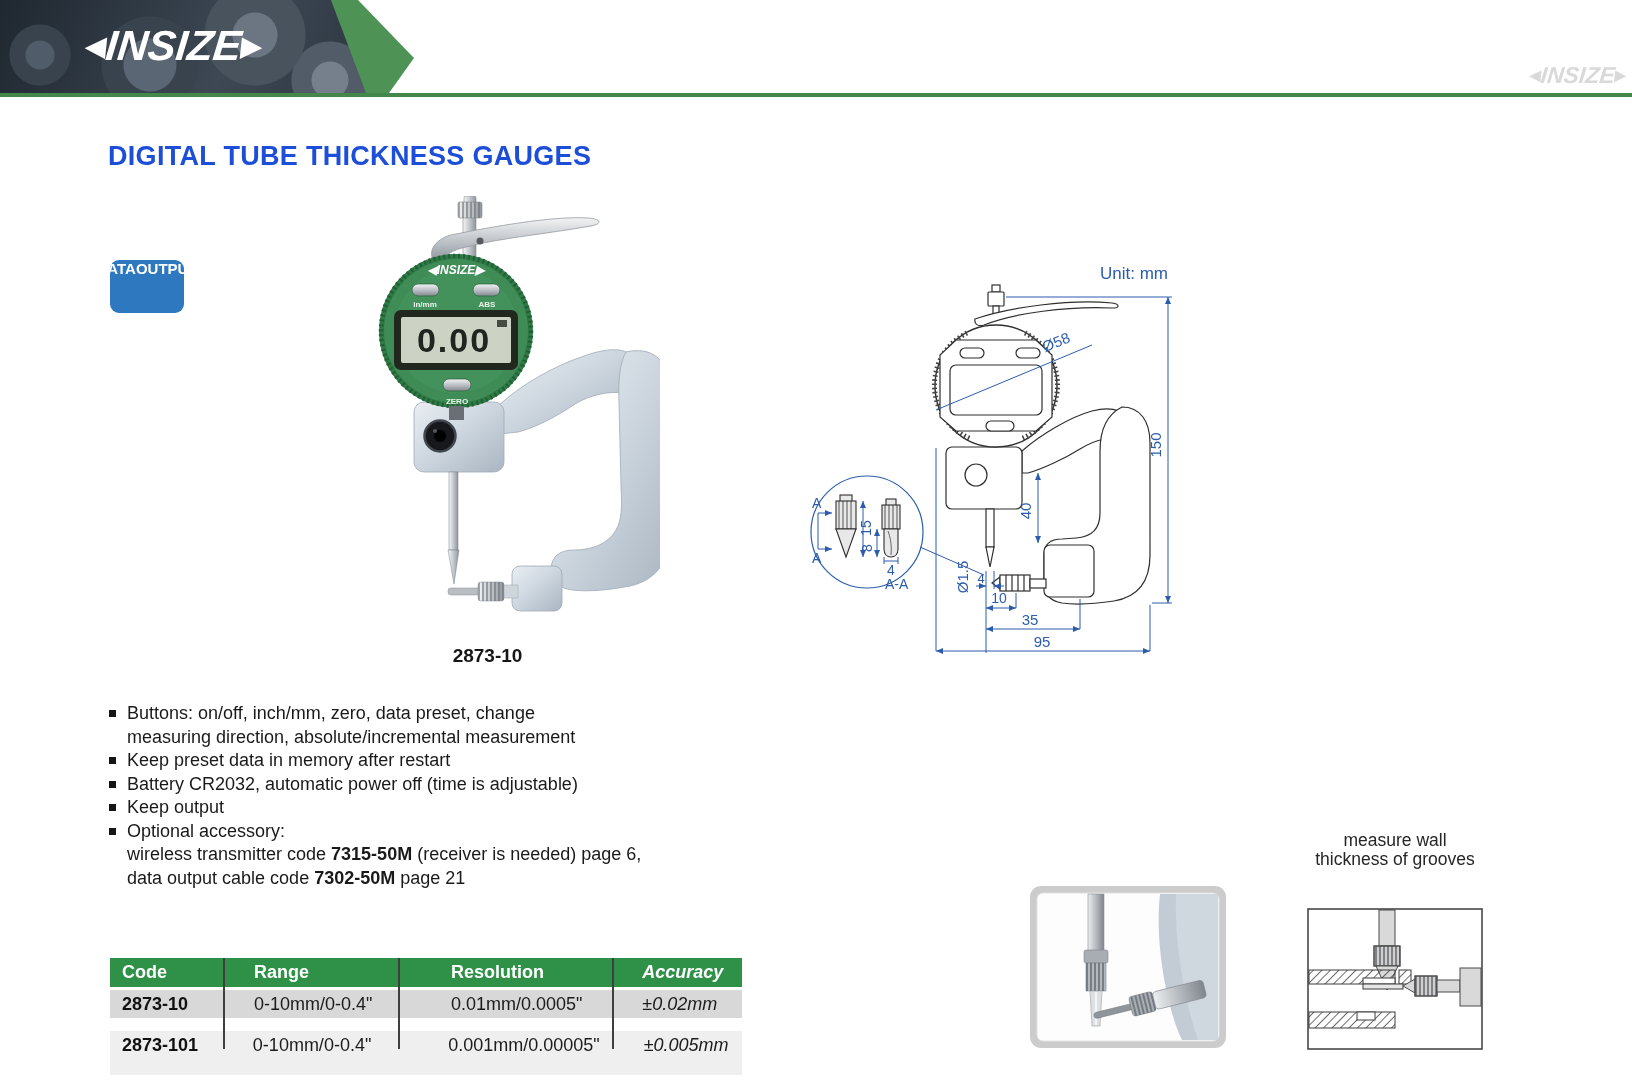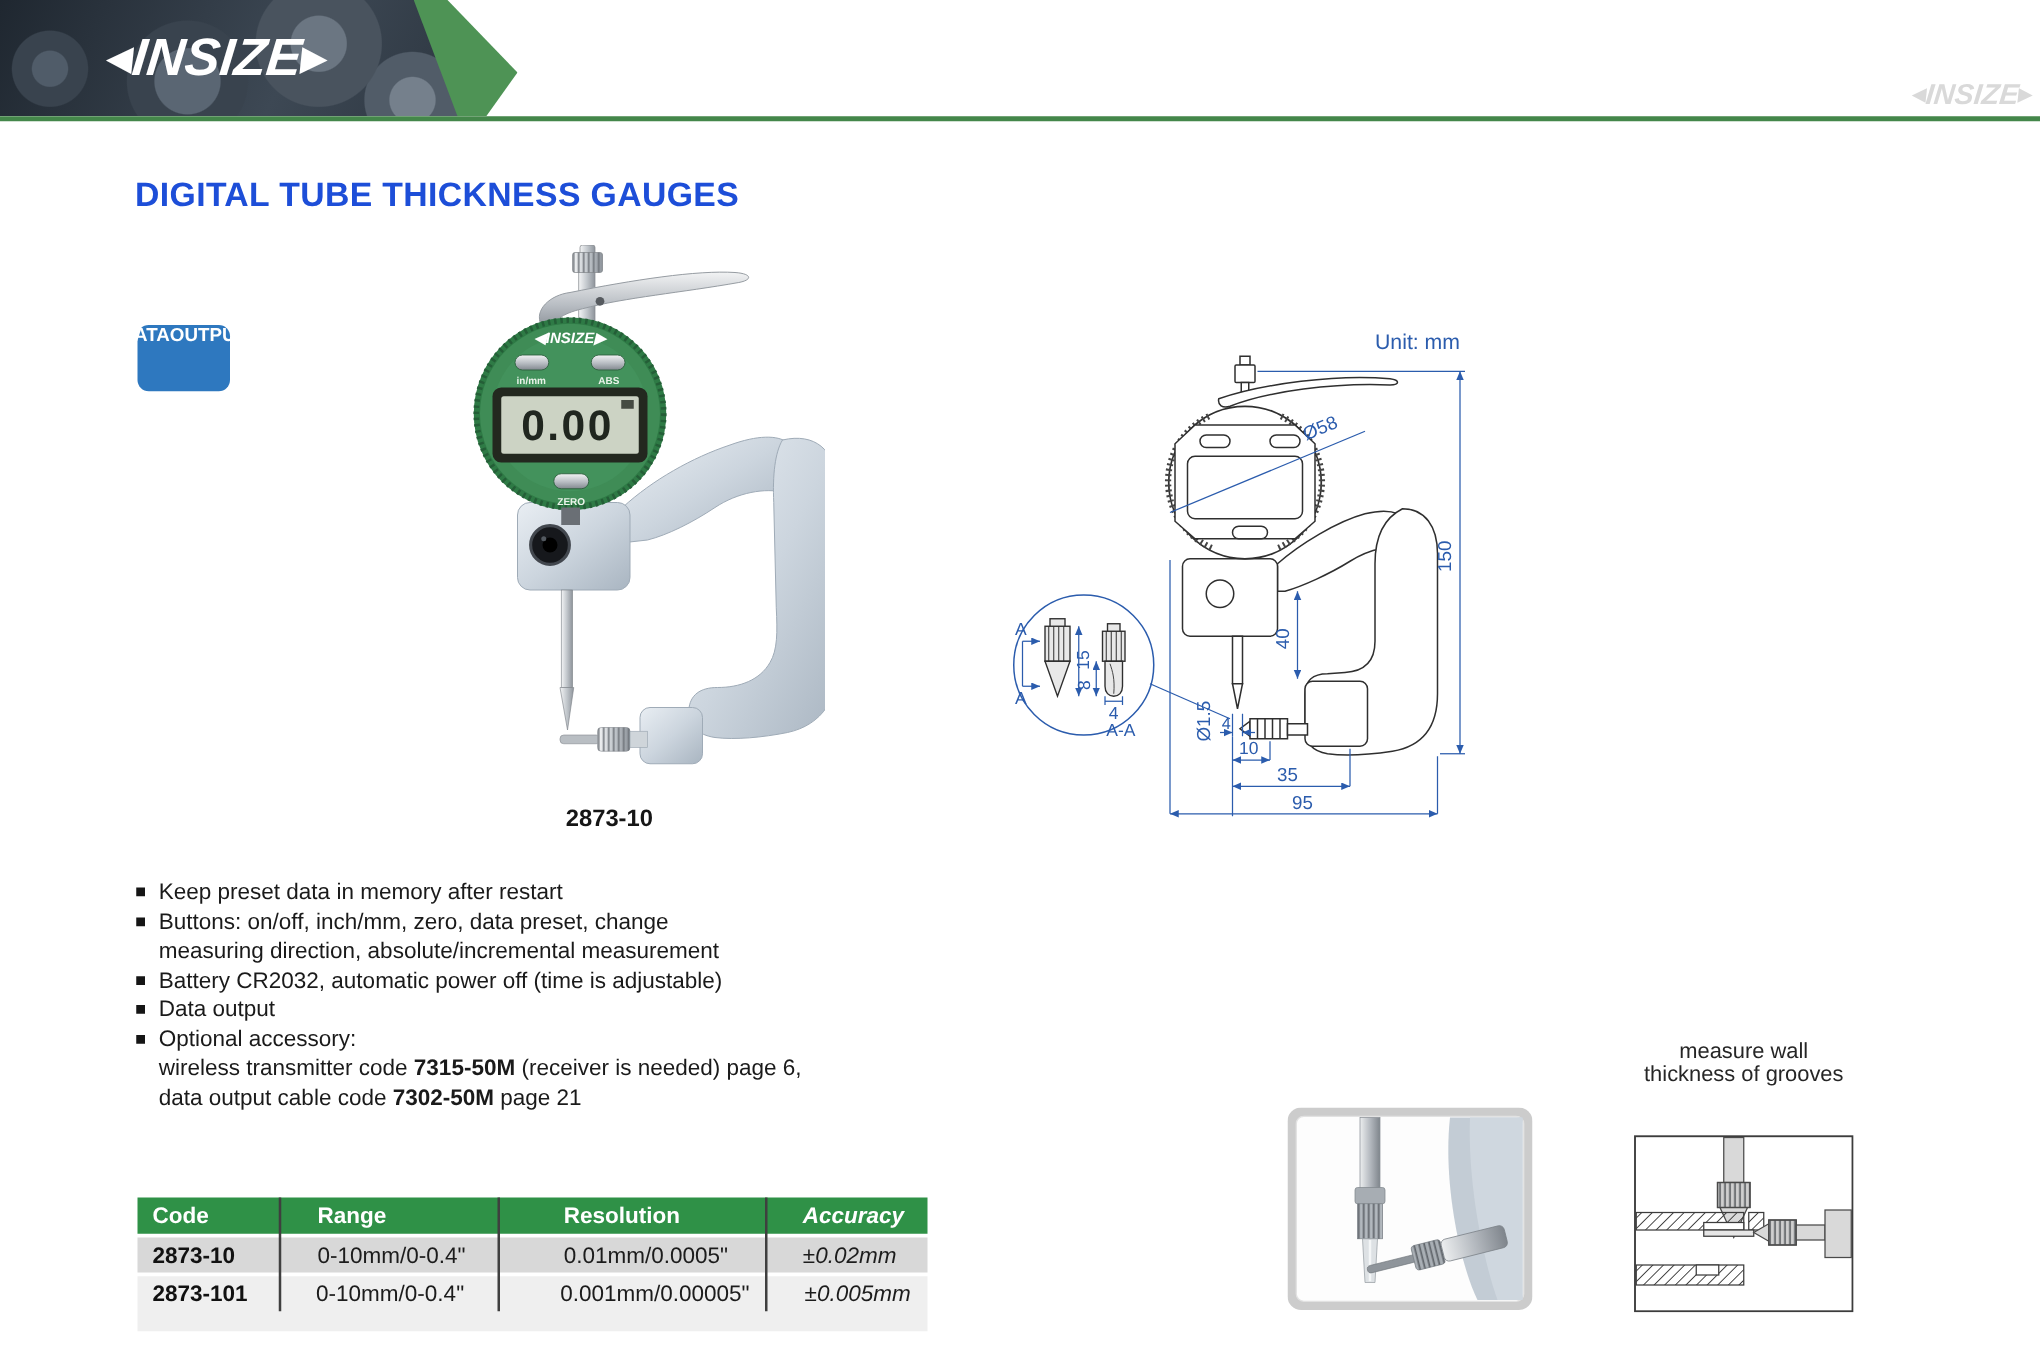--- a/index.html
+++ b/index.html
@@ -39,21 +39,21 @@
   .features{left:108px;top:702px;width:690px;font-size:18px;line-height:23.5px;color:#1a1a1a;}
   .feat{display:flex;}
   .sq{flex:none;width:7px;height:7px;background:#151515;margin:8px 11px 0 1px;}
   .feat-cont{padding-left:19px;}
 
   
   .spec-table{left:110px;top:958px;width:632px;}
   .trow{display:flex;gap:40px;}
   .thead{background:#2f9147;color:#fff;font-weight:bold;height:29px;line-height:29px;font-size:18px;}
   .tr1{background:#d8d8d8;height:28px;line-height:28px;font-size:18px;margin-top:3px;}
-  .tr2{background:#efefef;height:44px;line-height:28px;font-size:18px;margin-top:3px;}
+  .tr2{background:#efefef;height:44px;line-height:28px;font-size:18px;margin-top:13px;}
   .c0{width:113px;padding-left:12px;box-sizing:border-box;}
   .c1{width:175px;padding-left:12px;box-sizing:border-box;}
   .c2{width:214px;padding-left:28px;box-sizing:border-box;}
   .c3{width:130px;padding-left:4px;box-sizing:border-box;font-style:italic;}
   .codecell{font-weight:bold;color:#111;}
   .vdiv{position:absolute;top:0;width:2px;height:91px;background:#3f3f3f;}
 
   
   .groove-cap{left:1285px;top:831px;width:220px;text-align:center;font-size:17.5px;line-height:19px;color:#262626;}
 
@@ -262,34 +262,34 @@
       <text x="211" y="338" text-anchor="middle" font-size="13">4</text>
       <text x="229" y="358" text-anchor="middle" font-size="14">10</text>
       <text x="260" y="380" text-anchor="middle">35</text>
       <text x="272" y="402" text-anchor="middle">95</text>
     </g>
   </svg>
 
   <div class="abs features">
     <div class="feat">
       <span class="sq"></span>
-      <span>Keep preset data in memory after restart</span>
-    </div>
-    <div class="feat">
-      <span class="sq"></span>
       <span><span>Buttons: on/off, inch/mm, zero, data preset, change</span><br>
             <span>measuring direction, absolute/incremental measurement</span></span>
     </div>
     <div class="feat">
       <span class="sq"></span>
+      <span>Keep preset data in memory after restart</span>
+    </div>
+    <div class="feat">
+      <span class="sq"></span>
       <span>Battery CR2032, automatic power off (time is adjustable)</span>
     </div>
     <div class="feat">
       <span class="sq"></span>
-      <span>Data output</span>
+      <span>Keep output</span>
     </div>
     <div class="feat">
       <span class="sq"></span>
       <span>Optional accessory:</span>
     </div>
     <div class="feat-cont">
       <span>wireless transmitter code </span><b>7315-50M</b><span> (receiver is needed) page 6,</span>
     </div>
     <div class="feat-cont">
       <span>data output cable code </span><b>7302-50M</b><span> page 21</span>

